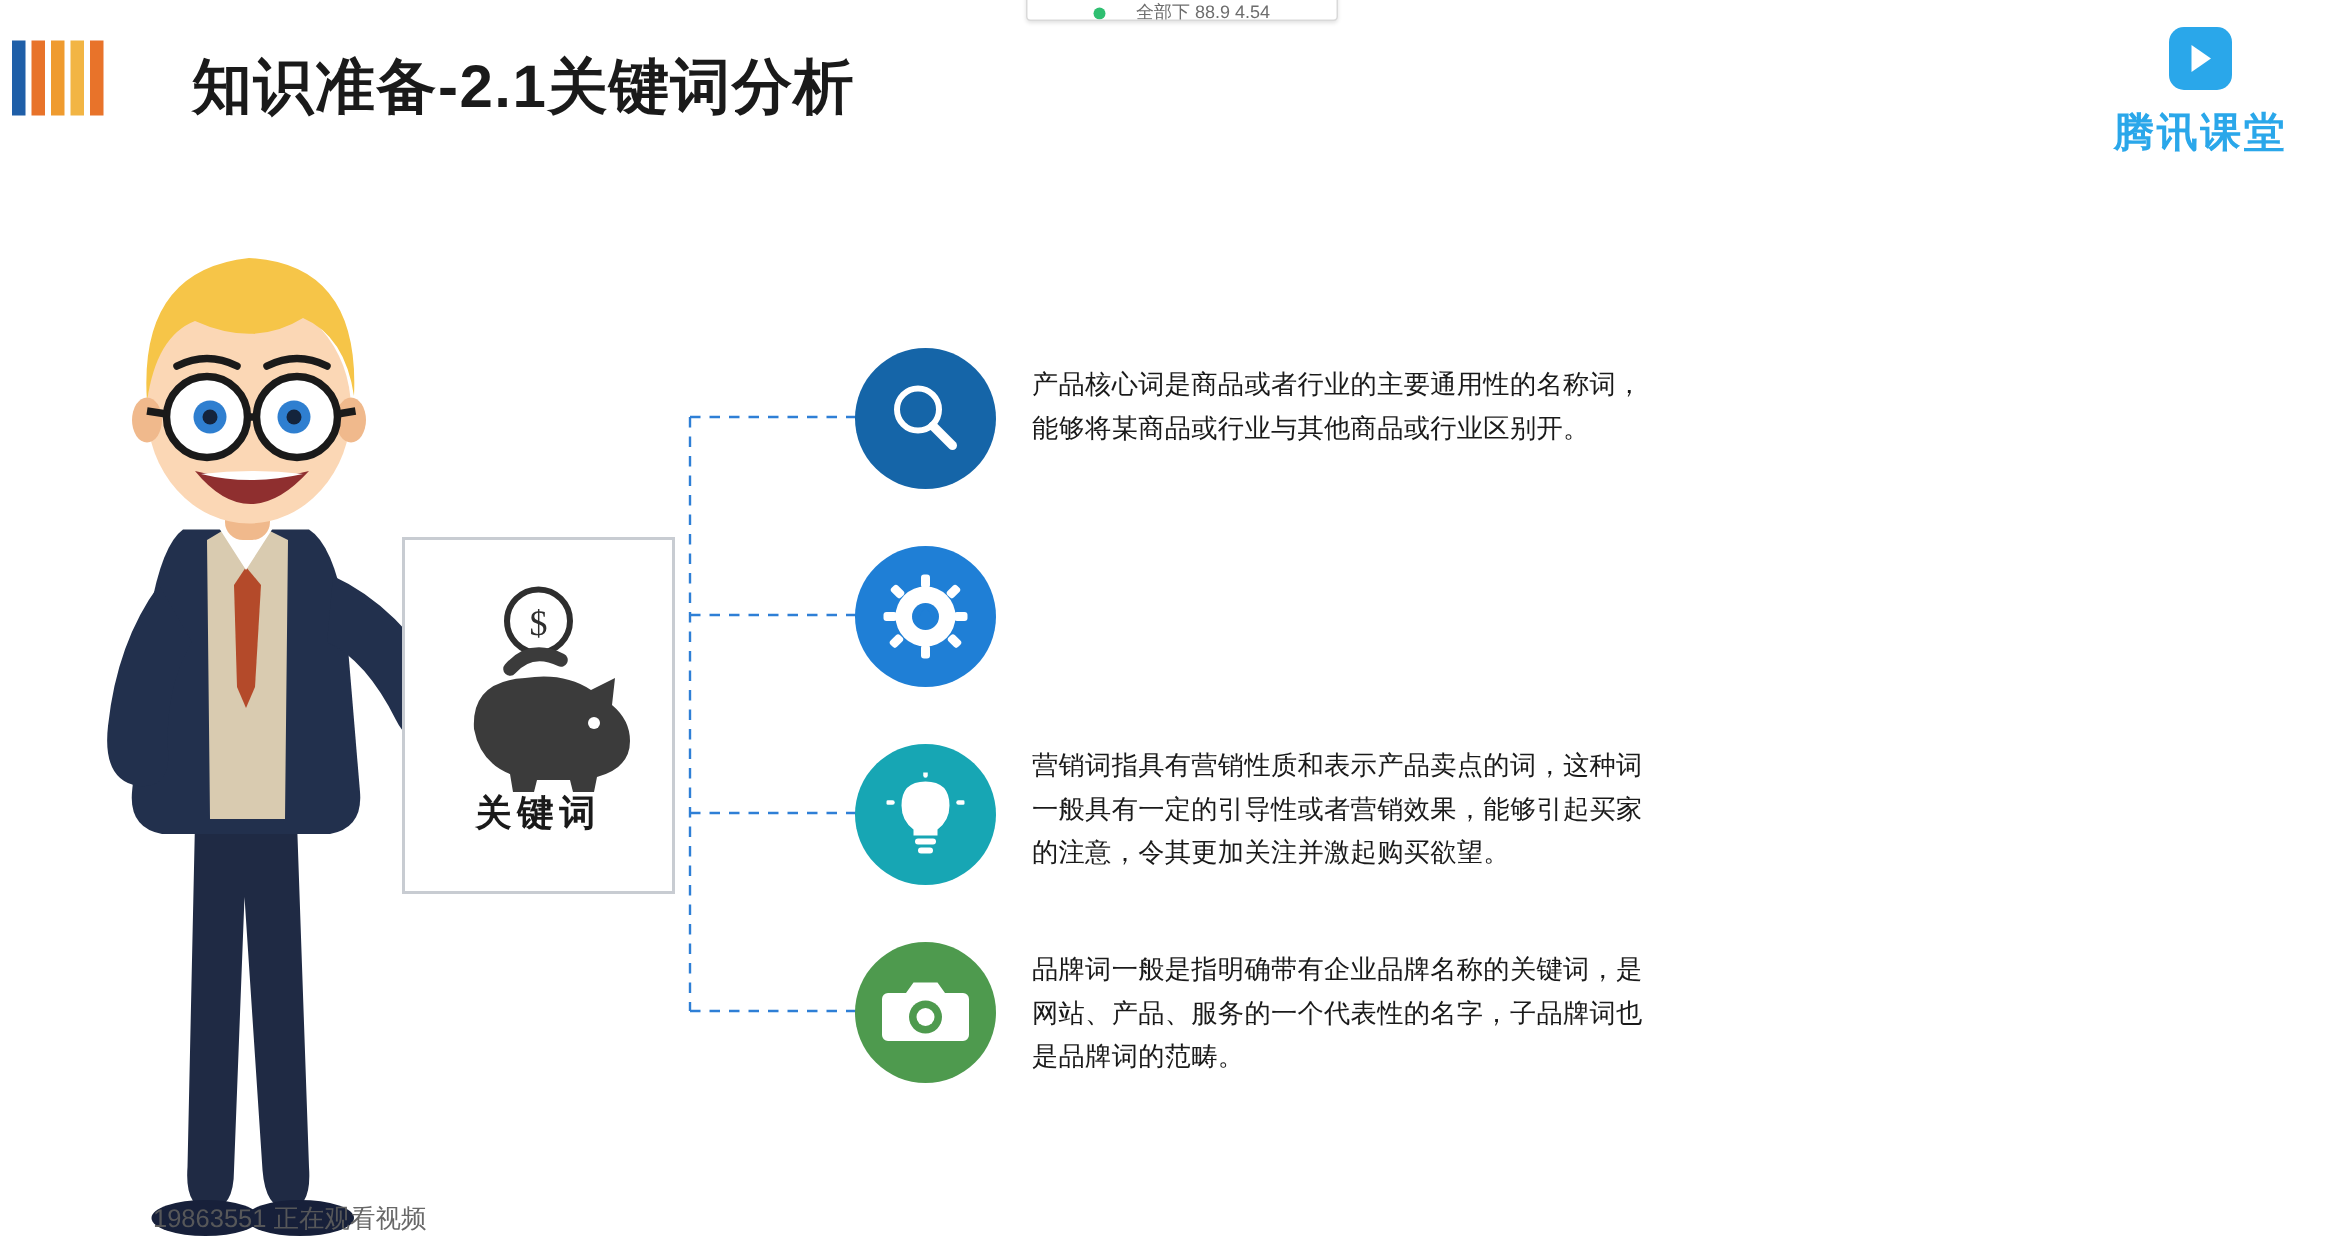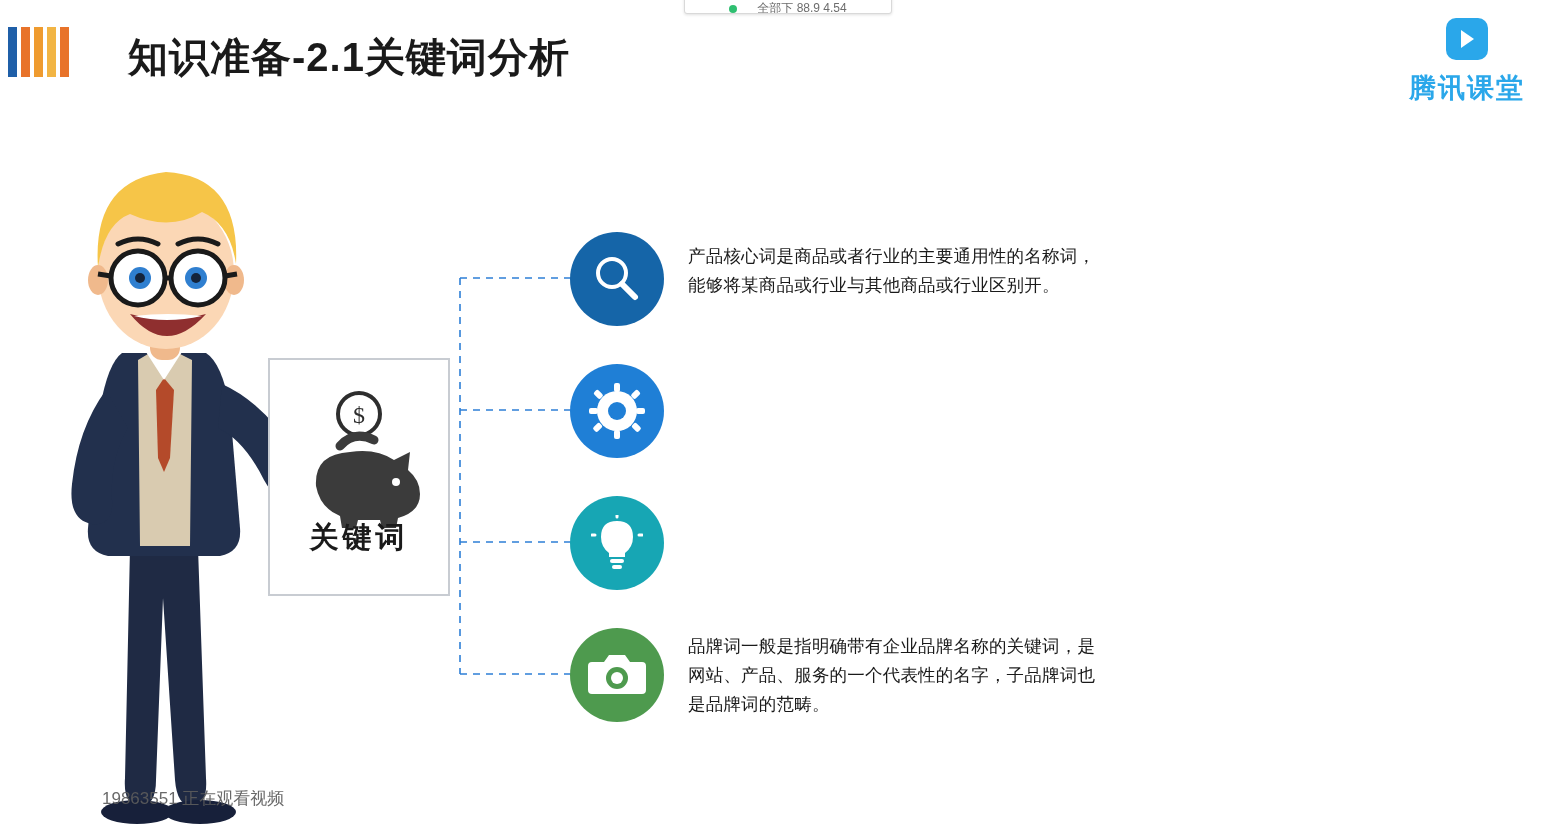--- a/index.html
+++ b/index.html
@@ -127,21 +127,21 @@
     border: 2px solid #c8ccd2;
     background: #ffffff;
     box-sizing: border-box;
   }
   .kw-label {
     position: absolute;
     left: 0;
     right: 0;
     bottom: 36px;
     text-align: center;
-    font-size: 29px;
+    font-size: 24px;
     font-weight: bold;
     color: #1a1a1a;
     letter-spacing: 4px;
   }
 
   
   .connectors { position: absolute; left: 455px; top: 240px; }
 
   
   .row {
@@ -179,21 +179,21 @@
   }
   .row-3 .row-text { padding-top: 4px; }
   .row-0 .row-text { padding-top: 10px; }
   .row-1 .row-text { padding-top: 10px; }
   .row-2 .row-text { padding-top: 0px; }
 
   
   .watermark {
     position: absolute;
     left: 102px;
-    bottom: 20px;
+    bottom: 6px;
     font-size: 17px;
     color: #5c5c5c;
     opacity: .92;
     white-space: nowrap;
     margin-top: 22px;
   }
 </style>
 </head>
 <body>
 
@@ -325,20 +325,21 @@
       <path d="M26 6 Q42 6 42 22 Q42 32 34 38 L34 42 L18 42 L18 38 Q10 32 10 22 Q10 6 26 6 Z" fill="#ffffff"></path>
       <rect x="19" y="44" width="14" height="4" rx="2" fill="#ffffff"></rect>
       <rect x="21" y="50" width="10" height="4" rx="2" fill="#ffffff"></rect>
       <g stroke="#ffffff" stroke-width="3" stroke-linecap="round">
         <line x1="26" y1="0" x2="26" y2="2"></line>
         <line x1="4" y1="20" x2="1" y2="20"></line>
         <line x1="48" y1="20" x2="51" y2="20"></line>
       </g>
     </svg>
   </div>
+  <div class="row-text">营销词指具有营销性质和表示产品卖点的词，这种词一般具有一定的引导性或者营销效果，能够引起买家的注意，令其更加关注并激起购买欲望。</div>
 </div>
 
 <div class="row row-3">
   <div class="circle c-green">
     <svg width="58" height="46" viewBox="0 0 58 46">
       <path d="M4 10 h12 l5-7 h16 l5 7 h12 a4 4 0 0 1 4 4 v24 a4 4 0 0 1-4 4 H4 a4 4 0 0 1-4-4 V14 a4 4 0 0 1 4-4 Z" fill="#ffffff"></path>
       <circle cx="29" cy="26" r="11" fill="#4e9a4e"></circle>
       <circle cx="29" cy="26" r="6" fill="#ffffff"></circle>
     </svg>
   </div>

